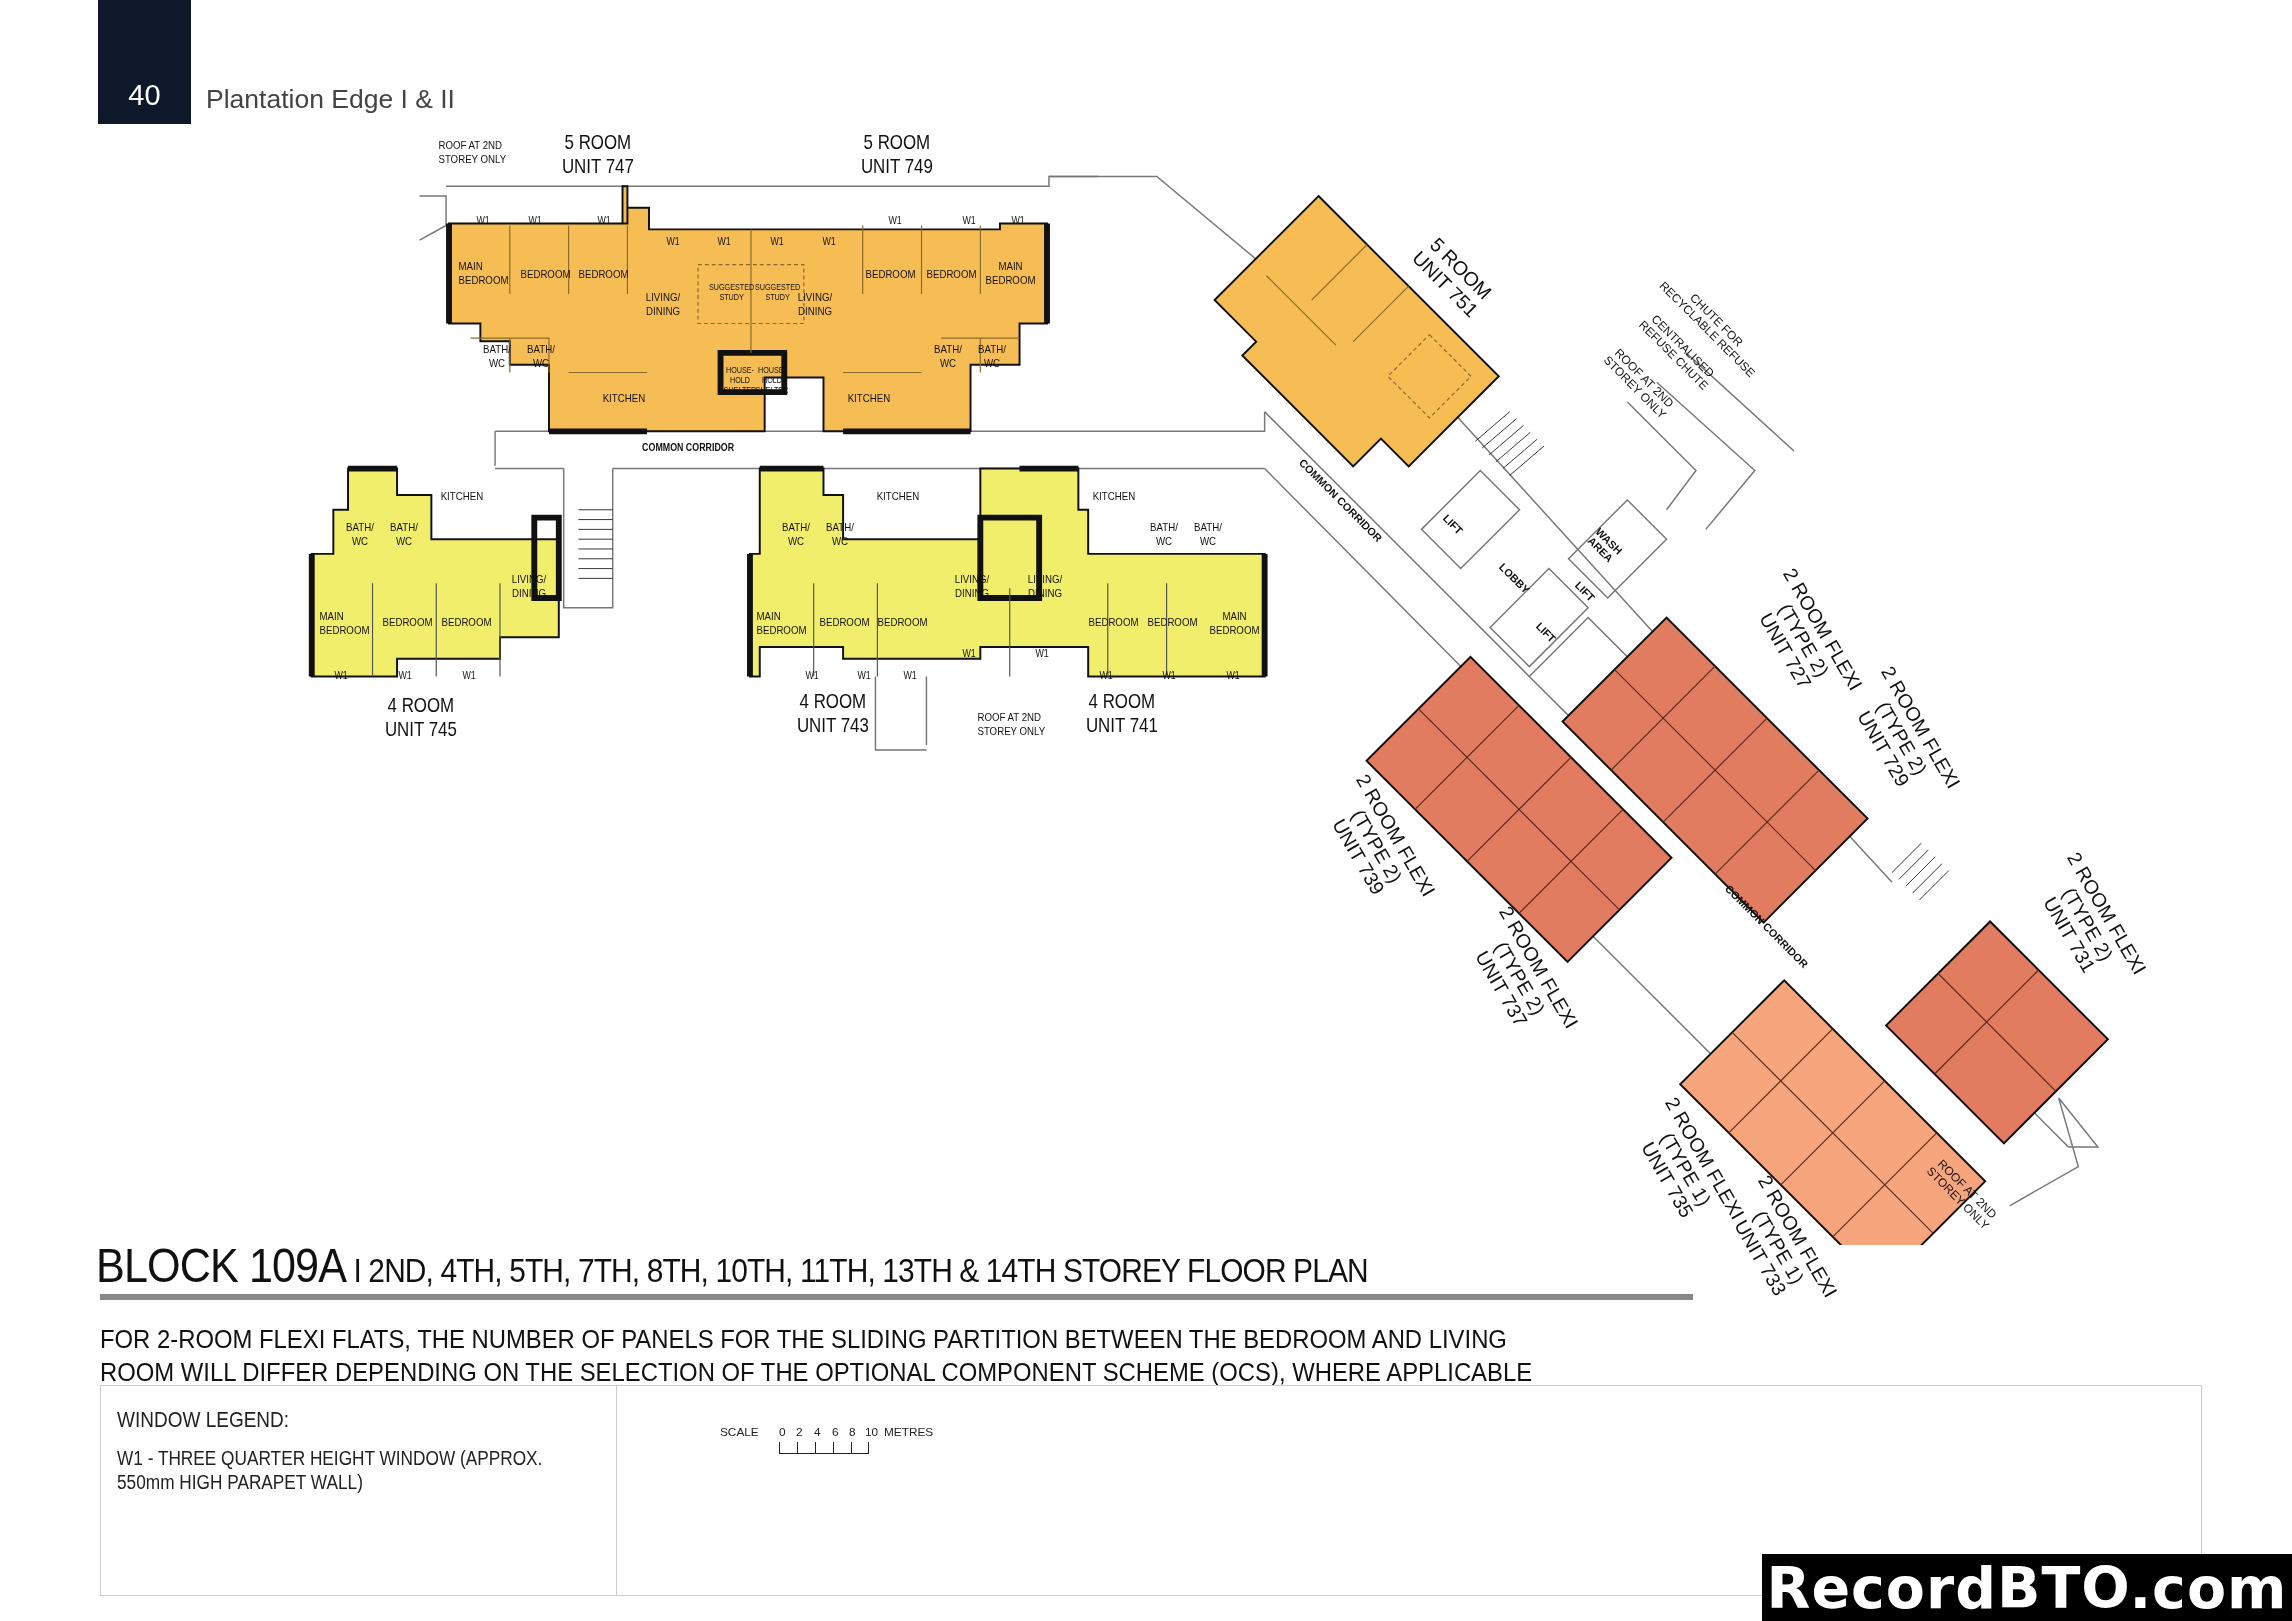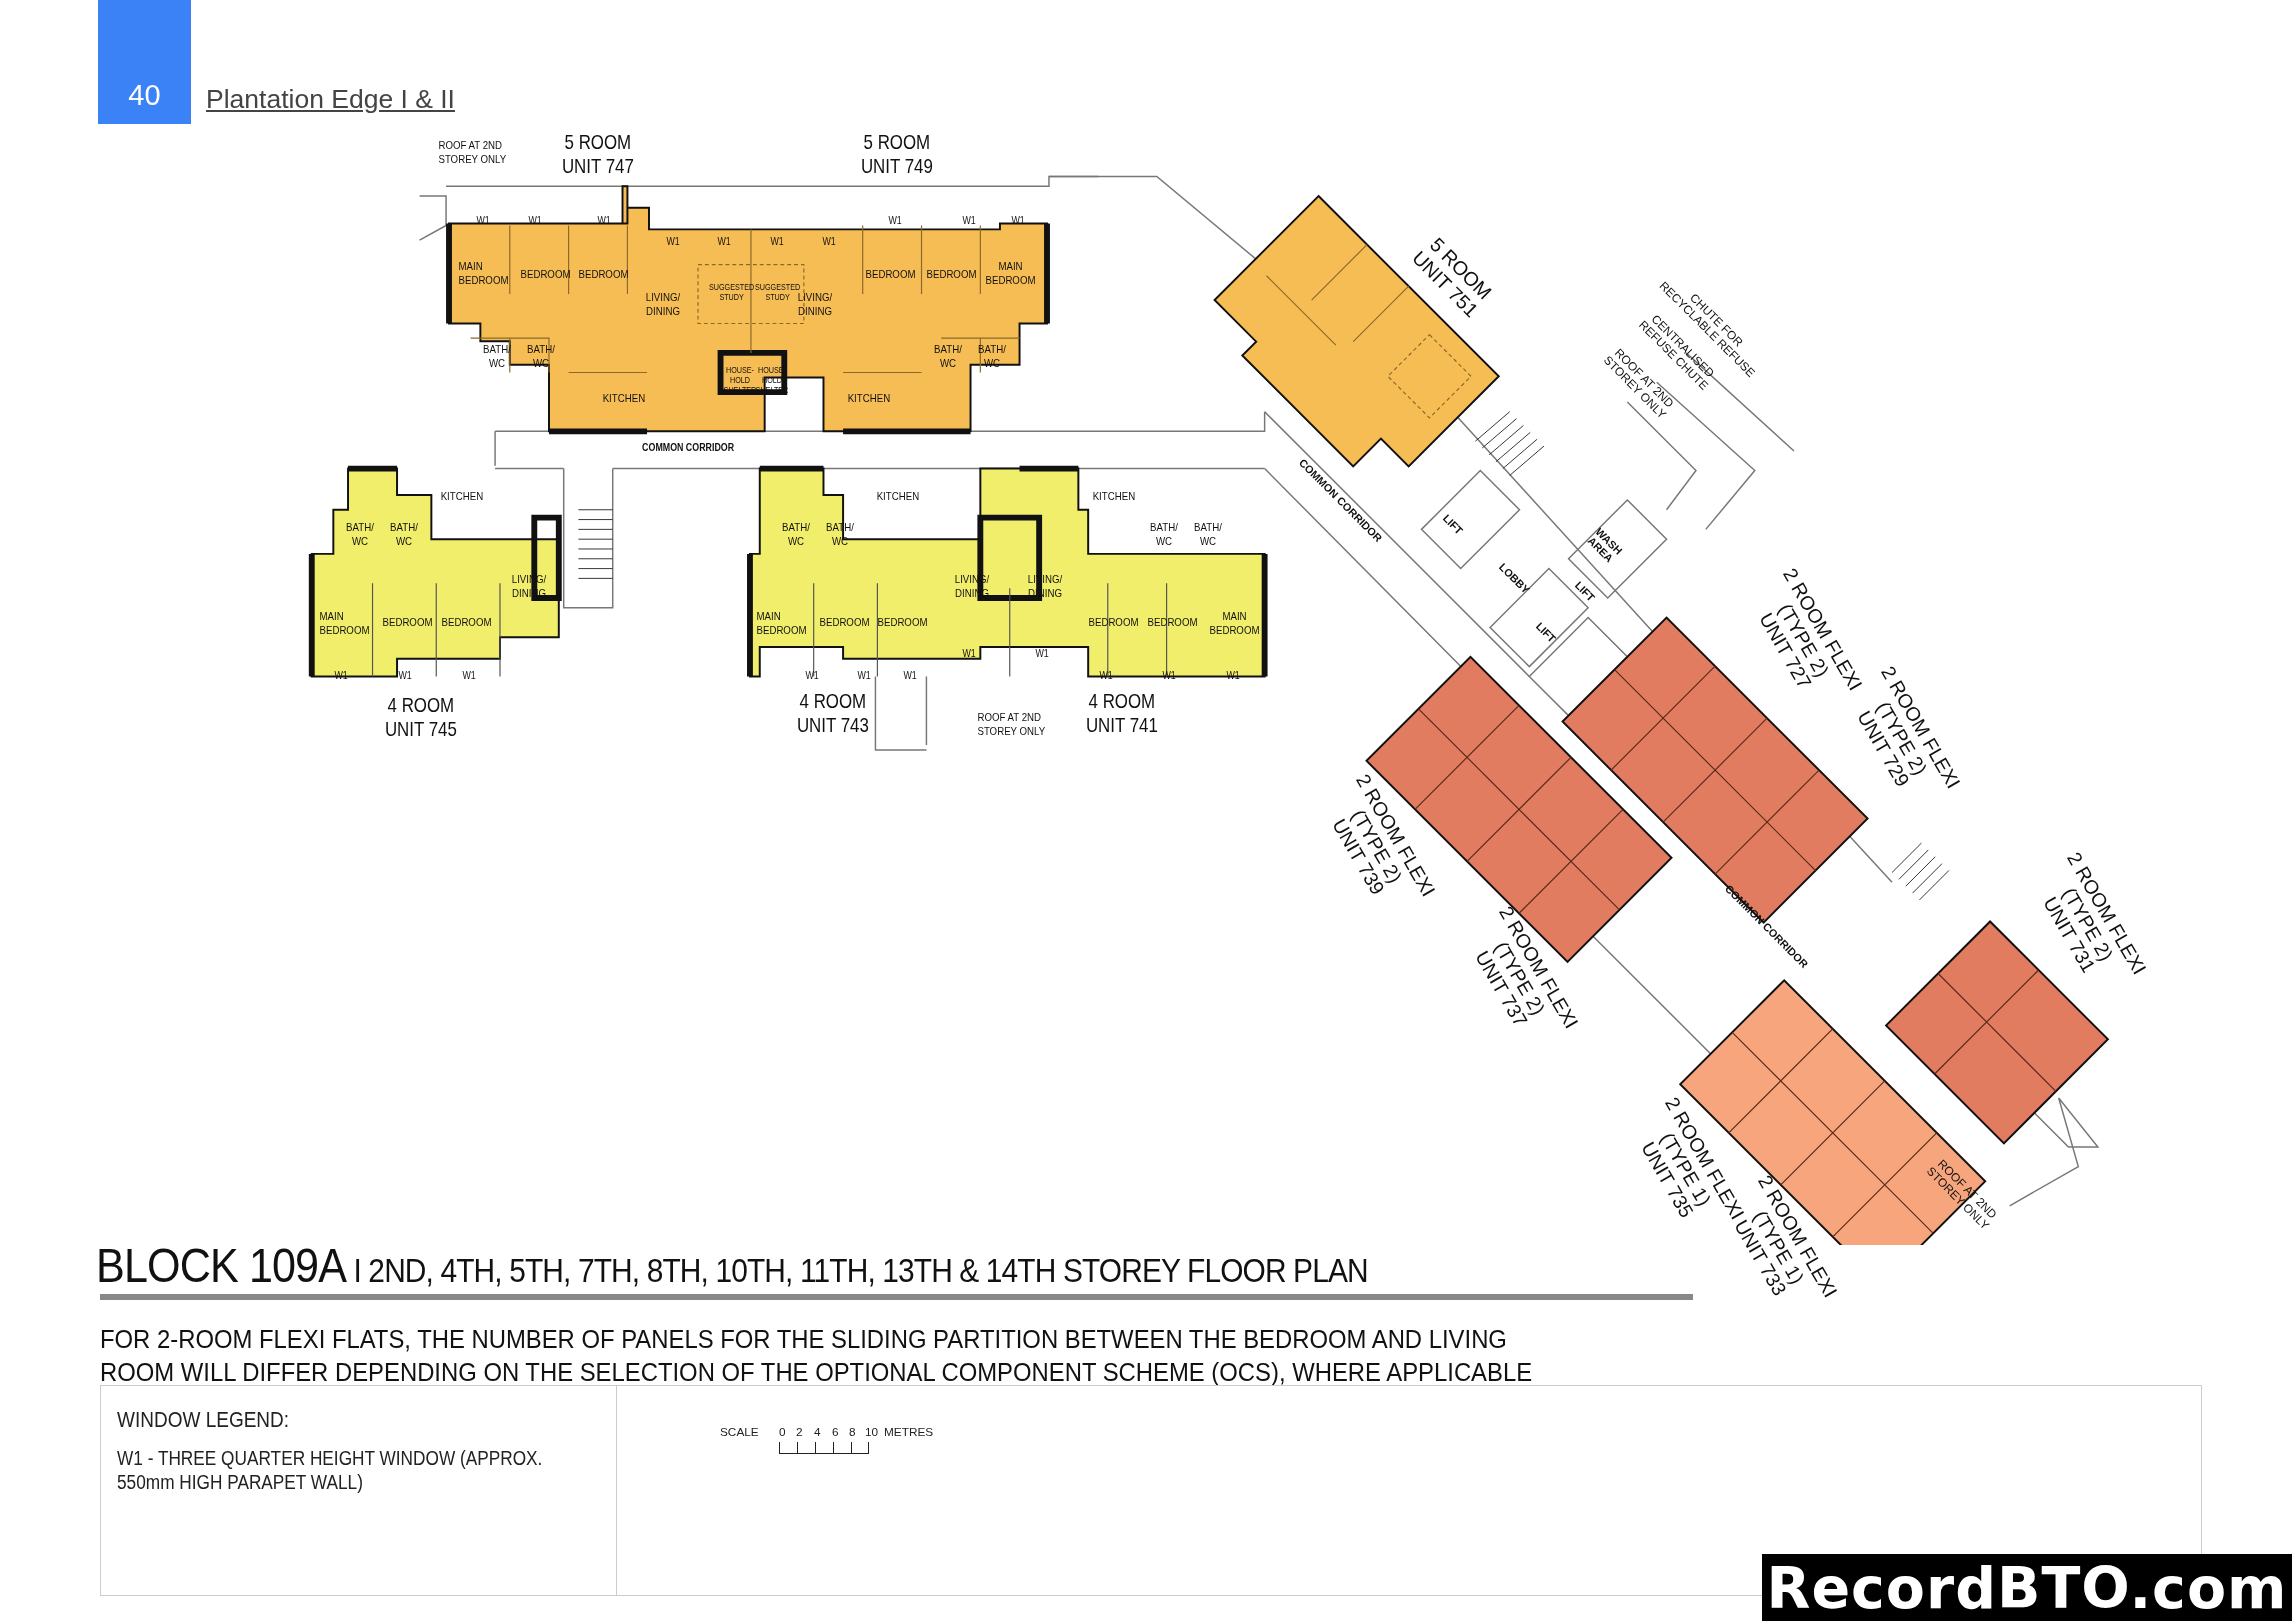--- a/index.html
+++ b/index.html
@@ -1,20 +1,20 @@
 <!DOCTYPE html>
 <html><head>
 <meta charset="utf-8">
 <style>
   html, body { margin:0; padding:0; background:#ffffff; }
   body { width:2293px; height:1621px; position:relative; overflow:hidden; font-family:"Liberation Sans", sans-serif; color:#222; }
   .abs { position:absolute; }
-  .pagebox { left:98px; top:0; width:93px; height:124px; background:#3b82f6; }
+  .pagebox { left:98px; top:0; width:93px; height:124px; background:#0f172a; }
   .pagenum { position:absolute; left:0; right:0; bottom:11.8px; text-align:center; color:#fff; font-size:29px; }
-  .doctitle { left:206px; top:84px; font-size:26.5px; color:#444;text-decoration:underline; }
+  .doctitle { left:206px; top:84px; font-size:26.5px; color:#444; }
   .plan { left:0; top:0; width:2293px; height:1245px; }
   .lbl { position:absolute; font-size:17.6px; color:#111; text-align:center; line-height:1.15; transform:scaleX(0.82); transform-origin:center; white-space:nowrap; }
   .lbl.big { font-size:20.6px; }
   .lbl.small { font-size:11.8px; }
   .lbl.tiny { font-size:8.8px; }
   .rot { position:absolute; font-size:19.6px; color:#111; line-height:1.1; white-space:nowrap; text-align:center; }
   .main-title { left:96px; top:1237px; font-size:49px; color:#111; letter-spacing:-1px; transform:scaleX(0.88); transform-origin:left; white-space:nowrap; }
   .main-title .sub { font-size:34px; }
   .title-rule { left:100px; top:1294px; width:1593px; height:5.9px; background:#888; }
   .note { left:100px; top:1323px; font-size:26.5px; line-height:33px; color:#111; transform:scaleX(0.9); transform-origin:left; white-space:nowrap; }

